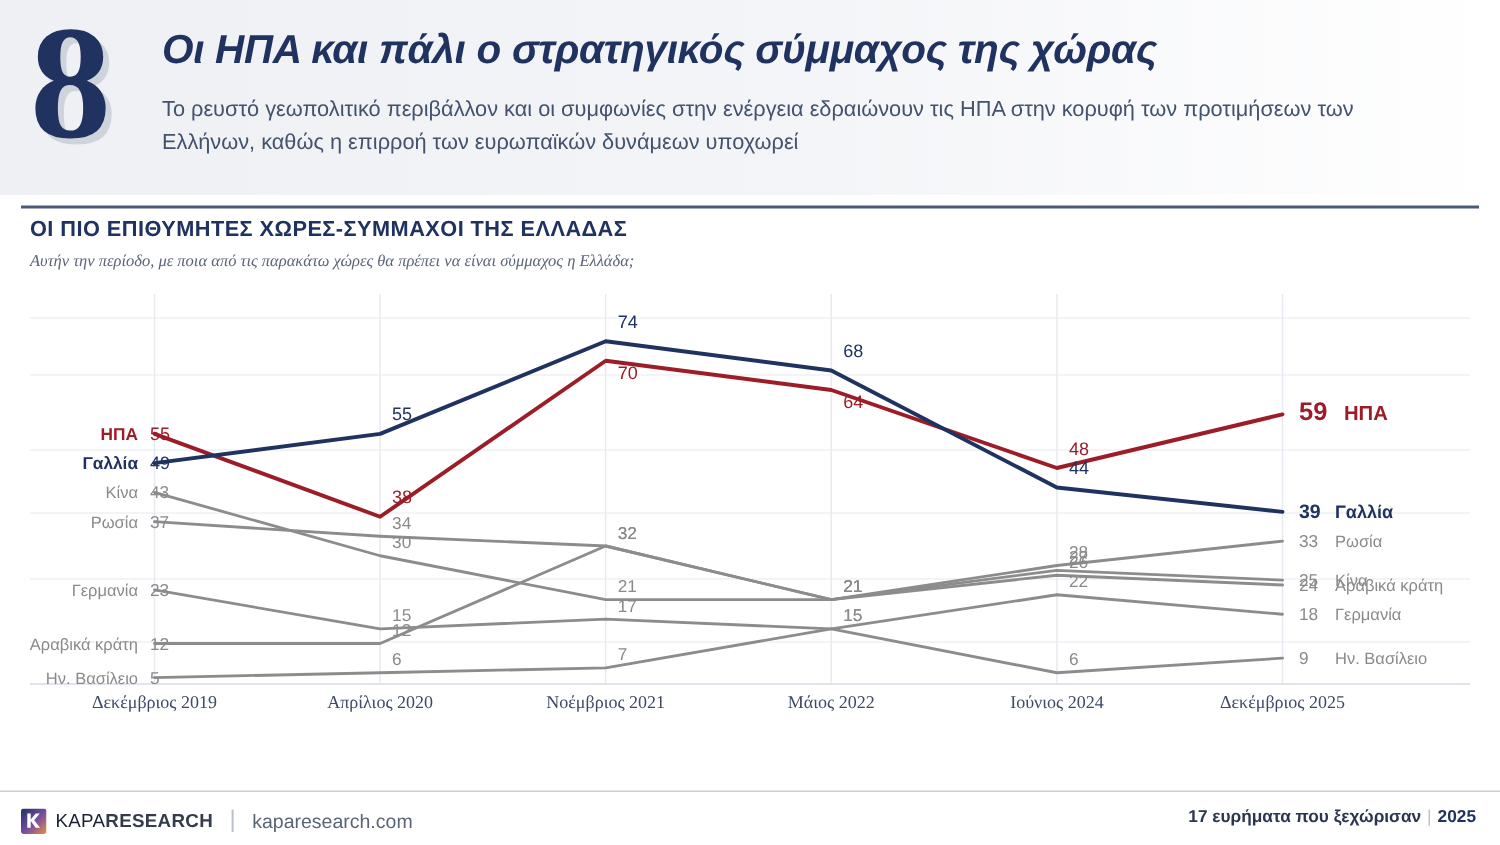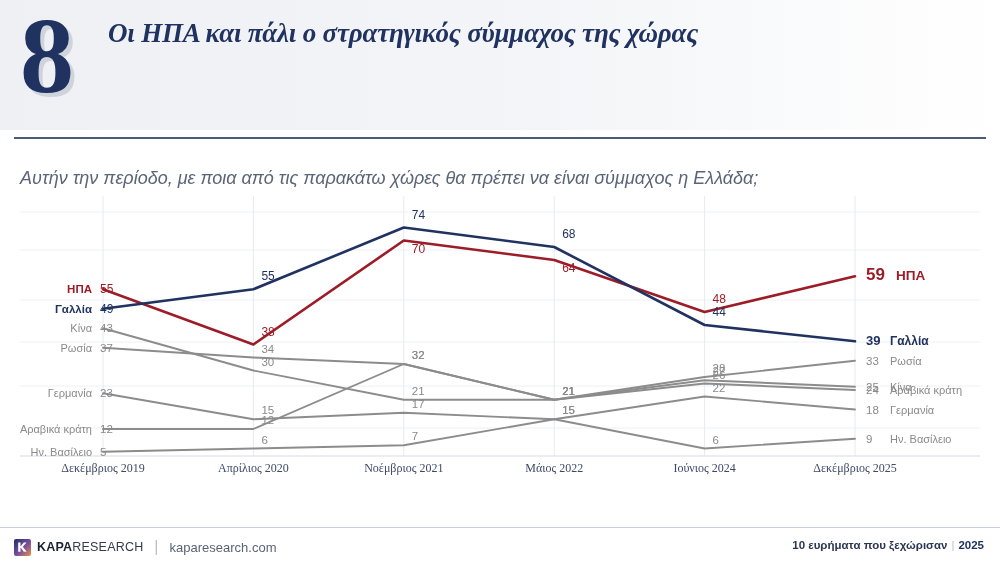--- a/index.html
+++ b/index.html
@@ -25,21 +25,21 @@
     position: absolute; left: 20px; top: 2px;
     font-family: "Liberation Serif", serif;
     font-size: 108px; font-weight: bold;
     color: #1f3260;
     line-height: 1;
     text-shadow: 4px 4px 0 rgba(150,158,175,0.35);
   }
   .headline {
     position: absolute; left: 108px; top: 18px;
     width: 860px;
-    font-family: Liberation Serif, serif;
+    font-family: Liberation Sans, sans-serif;
     font-size: 27px; font-weight: bold; font-style: italic;
     color: #1f3260;
     letter-spacing: -0.2px;
   }
   .subhead {
     position: absolute; left: 108px; top: 62px;
     width: 840px;
     font-family: "Liberation Sans", sans-serif;
     font-size: 14.5px; line-height: 1.55;
     color: #43536e;
@@ -56,22 +56,22 @@
   }
 
   
   .chart-title {
     position: absolute; left: 20px; top: 145px;
     font-size: 14.5px; font-weight: bold;
     color: #1f3260; letter-spacing: 0.3px;
   }
   .chart-sub {
     position: absolute; left: 20px; top: 168px;
-    font-family: Liberation Sans, sans-serif;
-    font-size: 18px; font-style: italic;
+    font-family: Liberation Serif, serif;
+    font-size: 11px; font-style: italic;
     color: #5a6577;
   }
 
   
   .plot-wrap {
     position: absolute; left: 0; top: 190px;
     width: 1000px; height: 290px;
   }
   .plot-svg { display: block; }
 
@@ -82,43 +82,45 @@
   }
   .footer-left {
     position: absolute; left: 14px; top: 538px;
     display: flex; align-items: center; gap: 6px;
   }
   .logo-k {
     position: relative; width: 17px; height: 17px;
     display: inline-block;
   }
   .kapa-brand { font-size: 12.5px; color: #1b2233; letter-spacing: .2px; }
-  .kapa-brand b { font-weight: bold; }
-  .kapa-brand span.light { color: #333b4d; font-weight: normal; }
+  .kapa-brand b { font-weight: normal; }
+  .kapa-brand span.light { color: #333b4d; font-weight: bold; }
   .kapa-sep { color: #b9bfcc; margin: 0 5px; }
   .kapa-site { font-size: 13px; color: #5a6477; }
   .footer-right {
     position: absolute; right: 16px; top: 539px;
     font-size: 11.5px; color: #2a3550; font-weight: bold;
   }
   .footer-right .yr { color: #1f3260; margin-top: 28px; }
   .footer-right .bar { color: #b9bfcc; font-weight: normal; margin: 0 4px; }
 </style>
 </head>
 <body>
 
 <div id="page">
 
   <div class="header">
     <div class="big-number">8</div>
     <div class="headline">Οι ΗΠΑ και πάλι ο στρατηγικός σύμμαχος της χώρας</div>
+    <div class="subhead">Το ρευστό γεωπολιτικό περιβάλλον και οι συμφωνίες στην ενέργεια εδραιώνουν τις ΗΠΑ στην κορυφή των προτιμήσεων των Ελλήνων, καθώς η επιρροή των ευρωπαϊκών δυνάμεων υποχωρεί</div>
   </div>
 
   <div class="rule-top"></div>
 
+  <div class="chart-title">ΟΙ ΠΙΟ ΕΠΙΘΥΜΗΤΕΣ ΧΩΡΕΣ-ΣΥΜΜΑΧΟΙ ΤΗΣ ΕΛΛΑΔΑΣ</div>
   <div class="chart-sub">Αυτήν την περίοδο, με ποια από τις παρακάτω χώρες θα πρέπει να είναι σύμμαχος η Ελλάδα;</div>
 
   <div class="plot-wrap">
     <svg class="plot-svg" id="chart-svg" width="1000" height="290" viewBox="0 0 1000 290">
         <line x1="20" y1="22" x2="980" y2="22" stroke="#eef0f4" stroke-width="1"></line>
         <line x1="20" y1="60" x2="980" y2="60" stroke="#eef0f4" stroke-width="1"></line>
         <line x1="20" y1="110" x2="980" y2="110" stroke="#eef0f4" stroke-width="1"></line>
         <line x1="20" y1="152" x2="980" y2="152" stroke="#eef0f4" stroke-width="1"></line>
         <line x1="20" y1="196" x2="980" y2="196" stroke="#eef0f4" stroke-width="1"></line>
         <line x1="20" y1="238" x2="980" y2="238" stroke="#eef0f4" stroke-width="1"></line>
@@ -231,16 +233,16 @@
         <rect x="0" y="0" width="17" height="17" rx="2" fill="url(#kgrad)"></rect>
         <path d="M4.2 3.4 h2.3 v4.0 l3.3 -4.0 h2.7 l-3.7 4.4 l3.9 5.0 h-2.9 l-3.3 -4.4 v4.4 h-2.3 z" fill="#ffffff"></path>
       </svg>
     </span>
     <span class="kapa-brand"><b>KAPA</b><span class="light">RESEARCH</span></span>
     <span class="kapa-sep">|</span>
     <span class="kapa-site">kaparesearch.com</span>
   </div>
 
   <div class="footer-right">
-    <span>10 ευρήματα που ξεχώρισαν</span><span class="bar">|</span><span class="yr">2025</span>
+    <span>17 ευρήματα που ξεχώρισαν</span><span class="bar">|</span><span class="yr">2025</span>
   </div>
 
 </div>
 
 </body></html>

